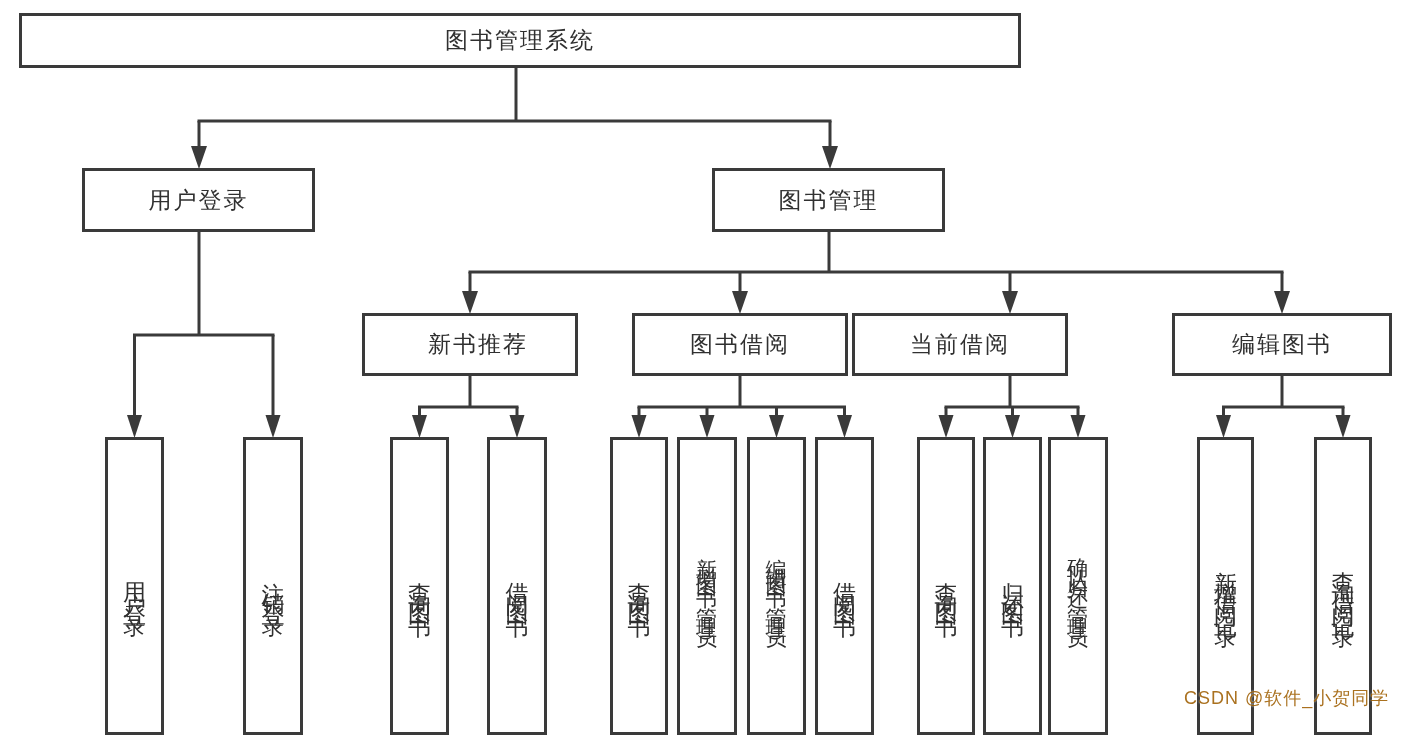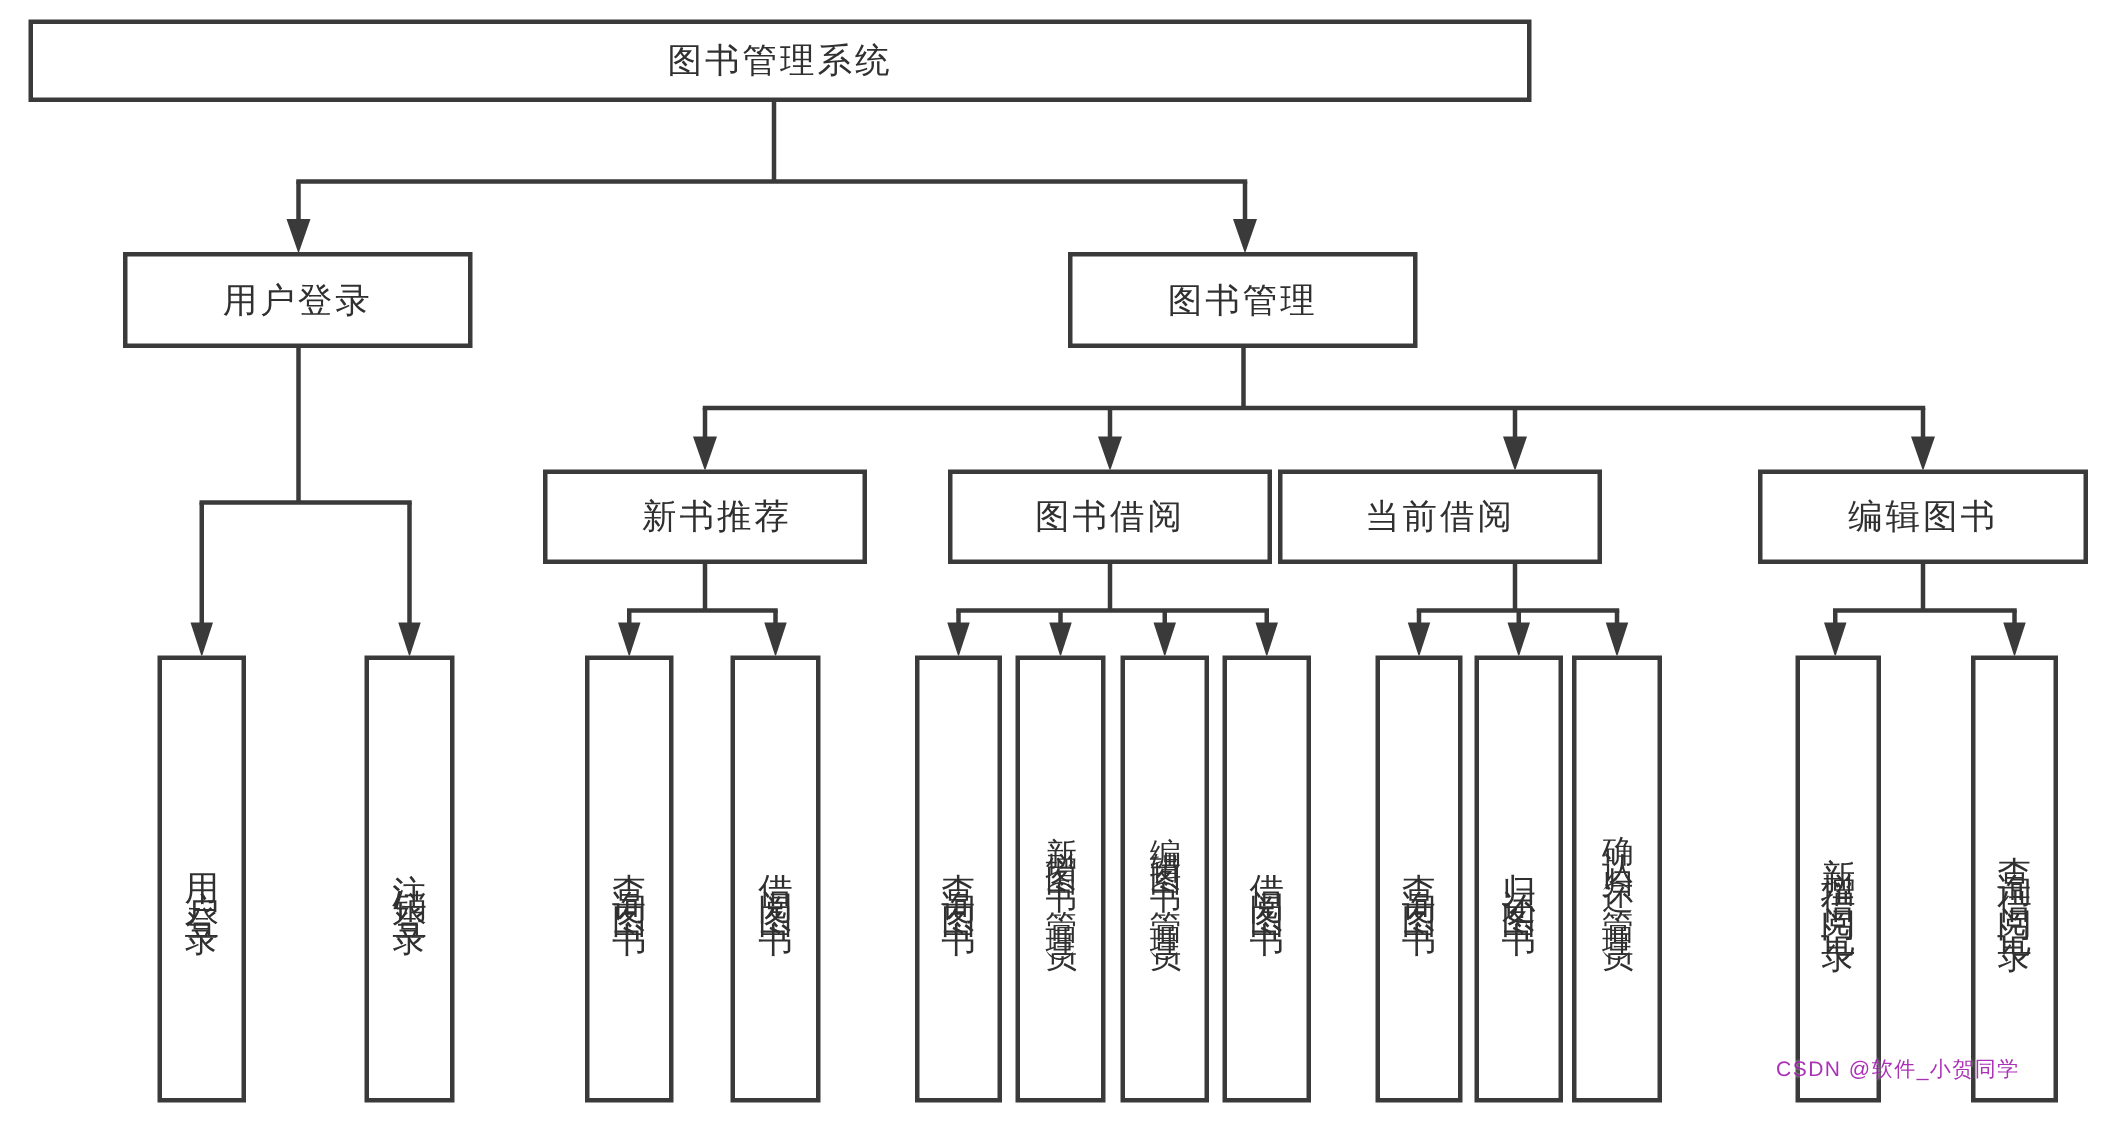--- a/index.html
+++ b/index.html
@@ -34,24 +34,24 @@
     letter-spacing: 11px;
     line-height: 1;
   }
   .vnode.tight .vtext {
     font-size: 21px;
     letter-spacing: 10px;
   }
   .watermark {
     position: absolute;
     left: 1184px;
-    top: 704px;
-    font-size: 14px;
+    top: 686px;
+    font-size: 18px;
     letter-spacing: 1px;
-    color: #a21caf;
+    color: #a16207;
     text-shadow: 0 0 2px #ffffff;
     white-space: nowrap;
     z-index: 5;
     opacity: 0.9;
   }
 </style>
 </head>
 <body>
 
 <div class="canvas">

